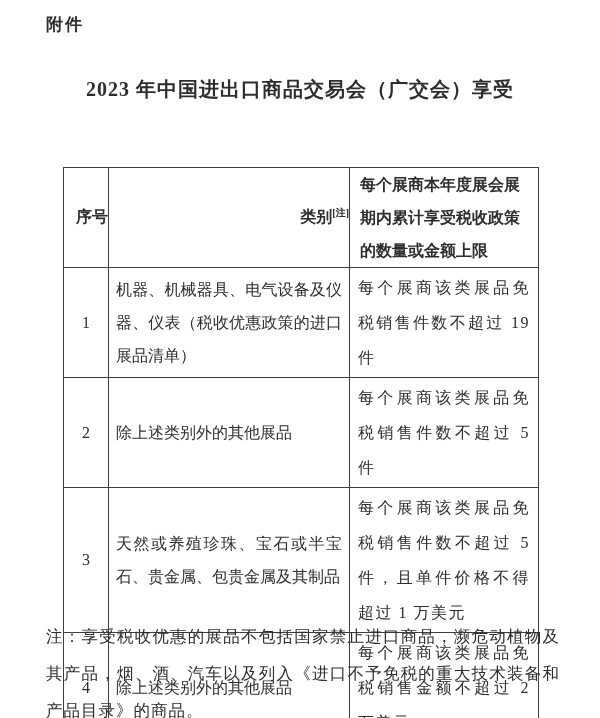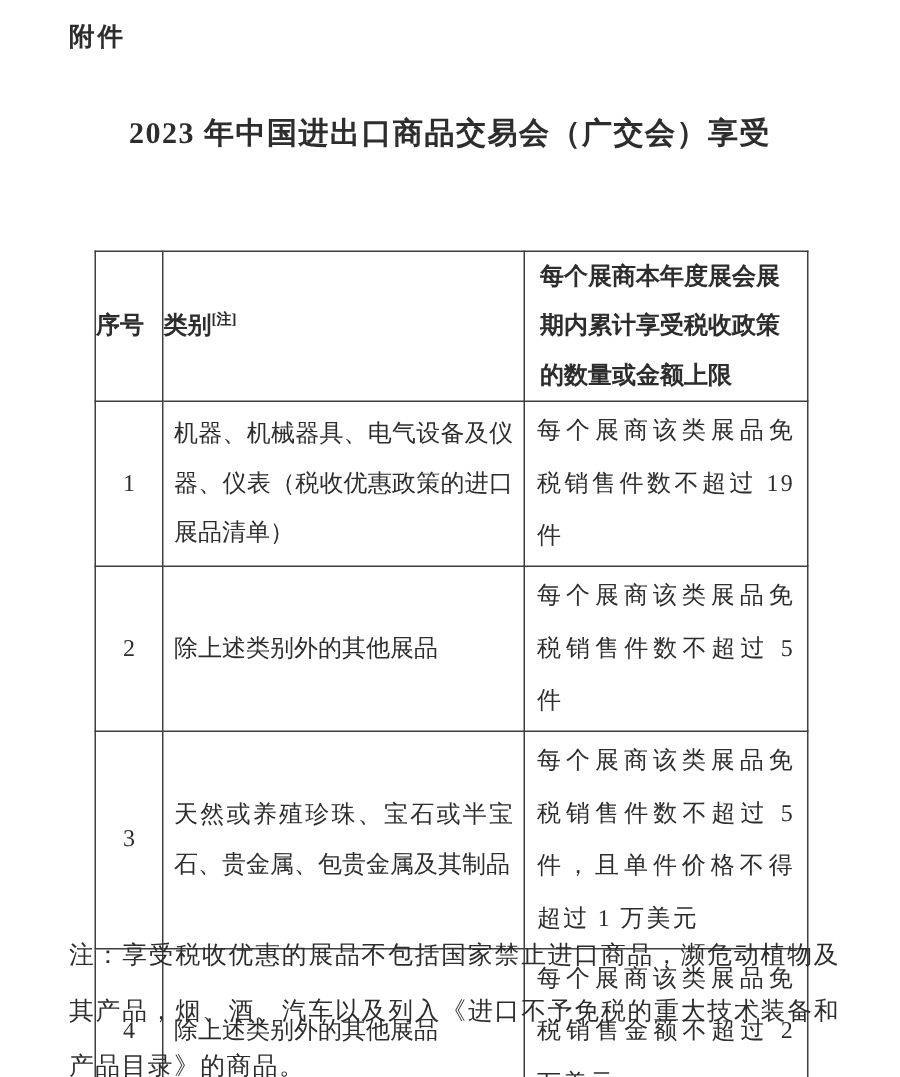--- a/index.html
+++ b/index.html
@@ -42,21 +42,21 @@
   table.main td {
     border: 1.8px solid #3e3e3e;
     vertical-align: middle;
     font-size: 16px;
   }
   col.c-no  { width: 45px; }
   col.c-cat { width: 241px; }
   col.c-lim { width: 189px; }
   tr.hdr td {
     font-weight: bold;
-    text-align: left;
+    text-align: right;
     height: 99px;
   }
   tr.hdr td.lim-hdr {
     padding: 0 10px;
     line-height: 33px;
     text-align: left;
   }
   td.no { text-align: center; }
   td.cat {
     padding: 2px 7px;

